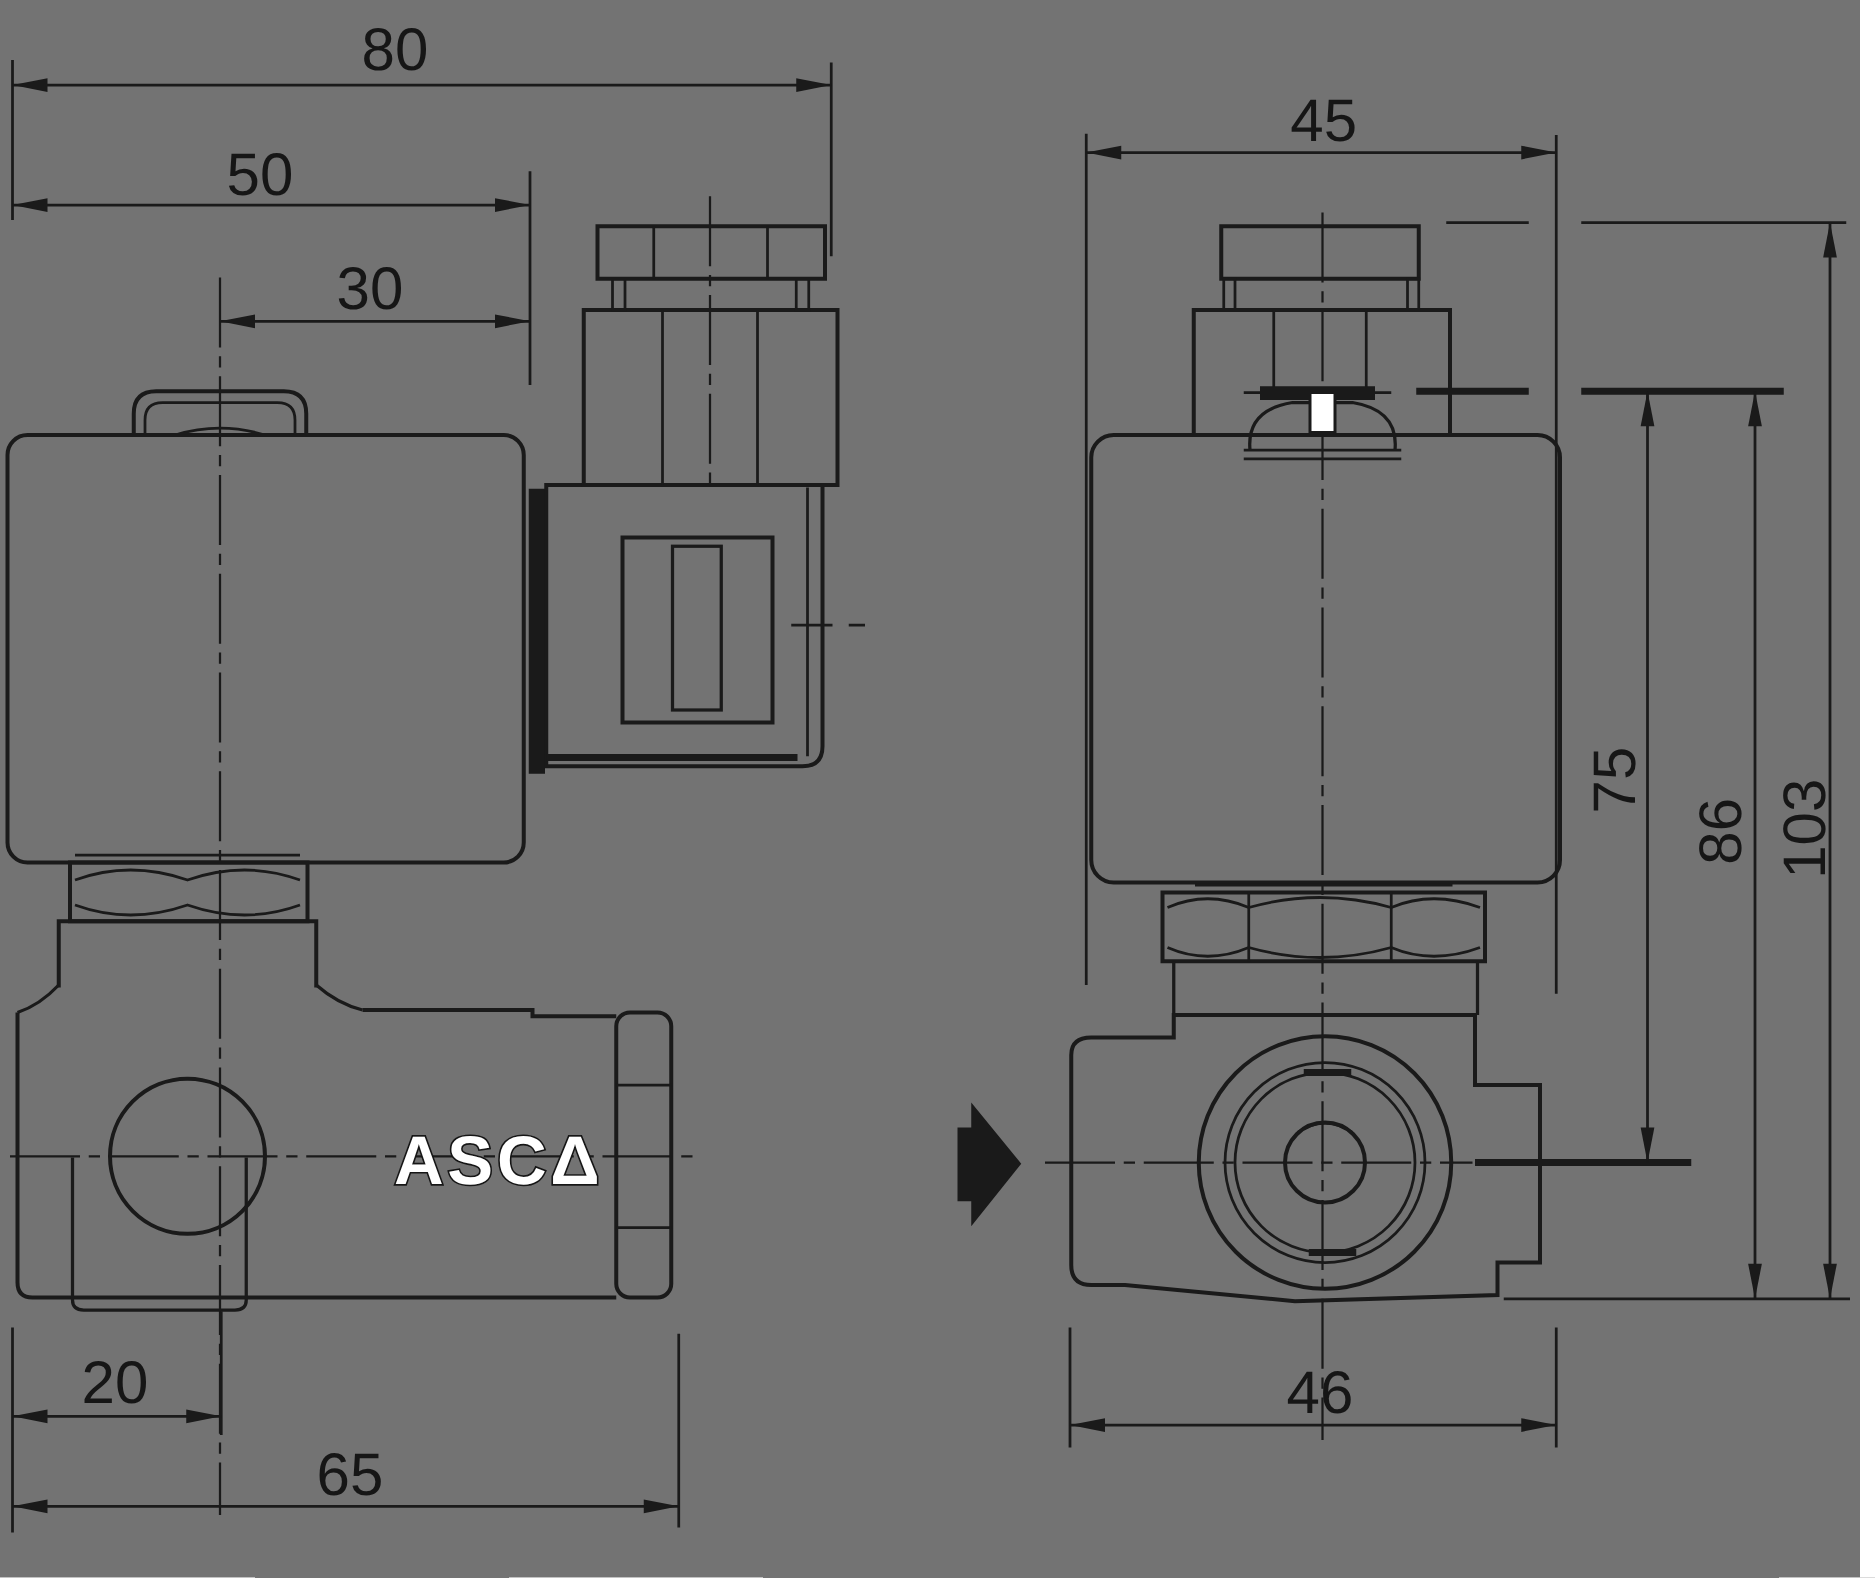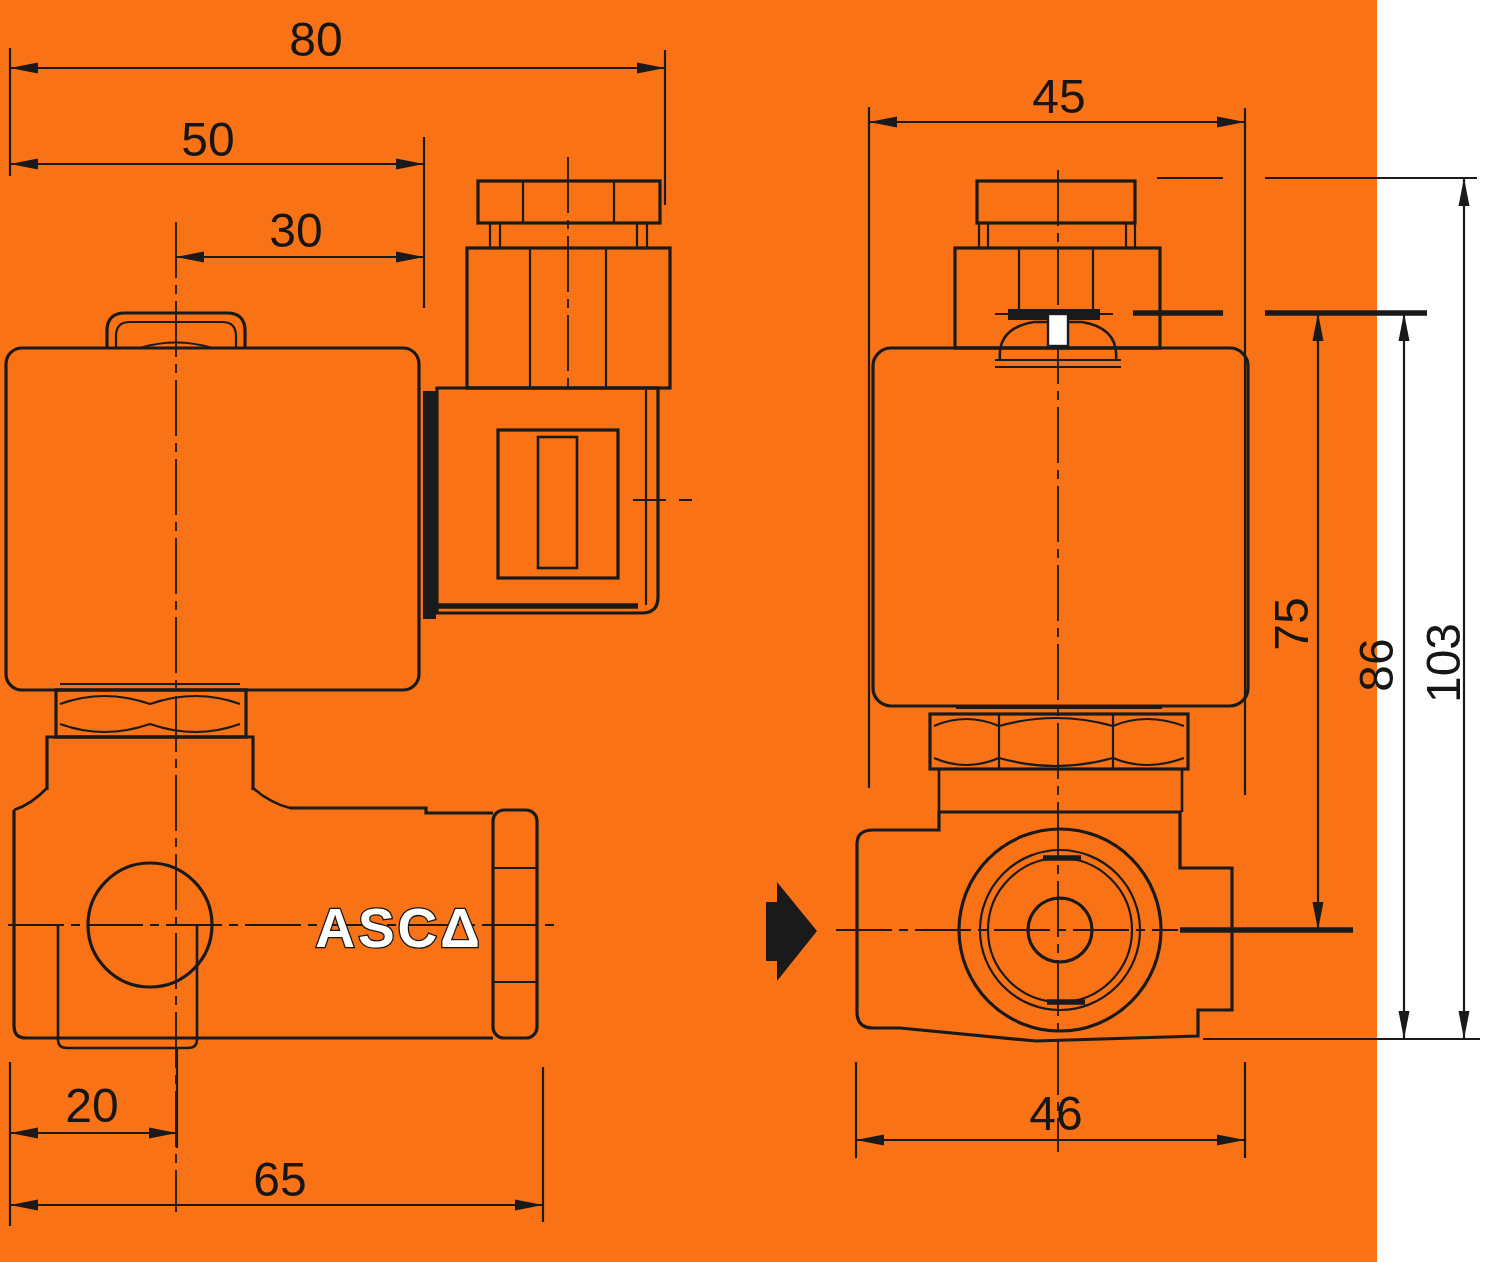--- a/index.html
+++ b/index.html
@@ -1,16 +1,16 @@
 <!DOCTYPE html>
 <html><head>
 <meta charset="utf-8">
 <style>
   html,body{margin:0;padding:0;background:#ffffff;}
-  .stage{width:1377px;height:1262px;position:relative;background:#f97316;}
+  .stage{width:1488px;height:1262px;position:relative;background:#737373;}
   svg{display:block;}
   svg text{font-family:"Liberation Sans", sans-serif;fill:#161616;font-size:48px;}
   .ln{stroke:#1a1a1a;fill:none;stroke-width:2.2;}
   .ln2{stroke:#1a1a1a;fill:none;stroke-width:2.6;}
   .ln3{stroke:#1a1a1a;fill:none;stroke-width:3.2;}
   .thk{stroke:#1a1a1a;fill:none;stroke-width:5.5;}
   .cl{stroke:#1a1a1a;fill:none;stroke-width:1.8;stroke-dasharray:56 7 9 7;}
   .dim{stroke:#1a1a1a;fill:none;stroke-width:2.2;}
   .fill{fill:#1a1a1a;stroke:none;}
   .logo{font-size:55px;font-weight:bold;letter-spacing:3px;fill:#ffffff;stroke:#161616;stroke-width:2.6;paint-order:stroke;}

